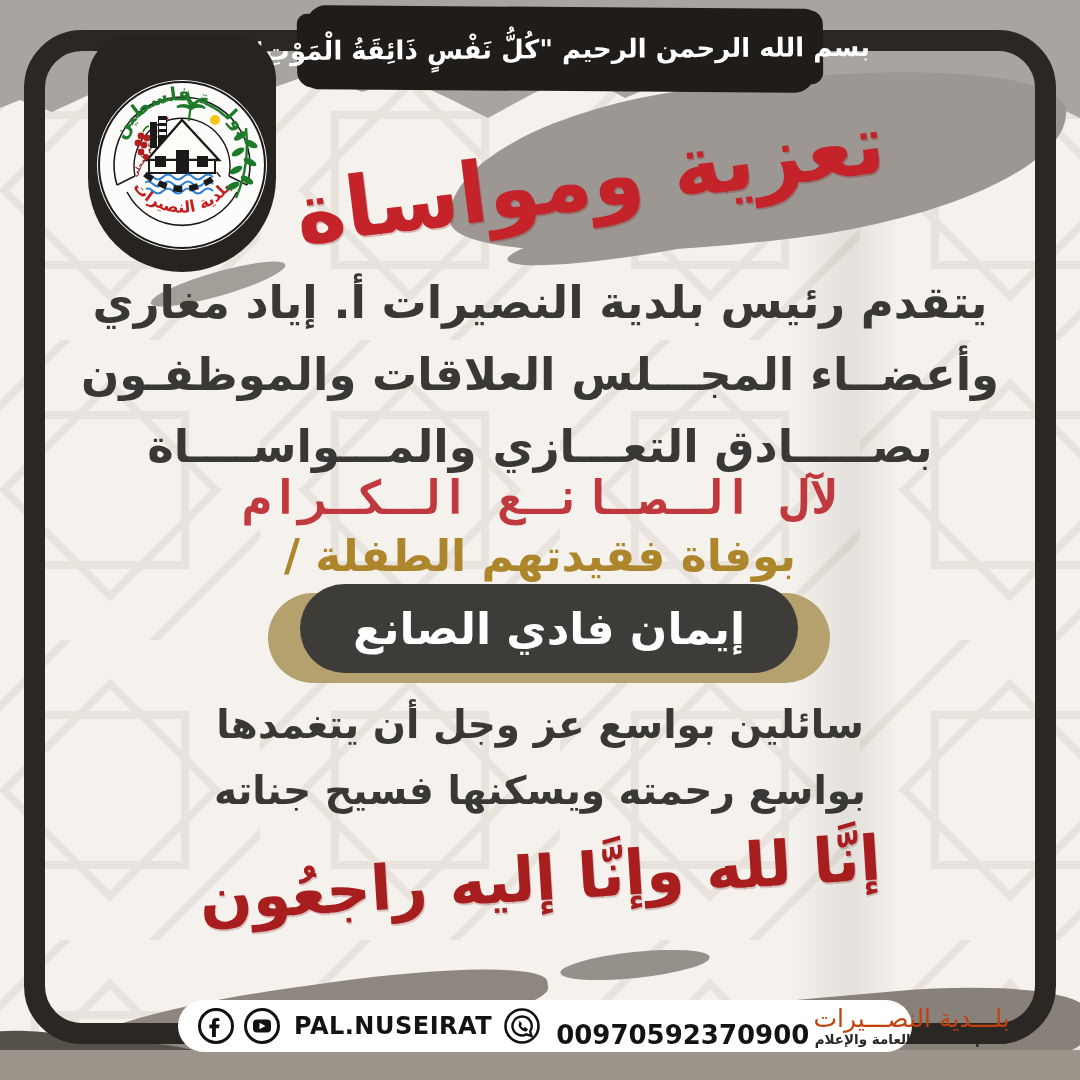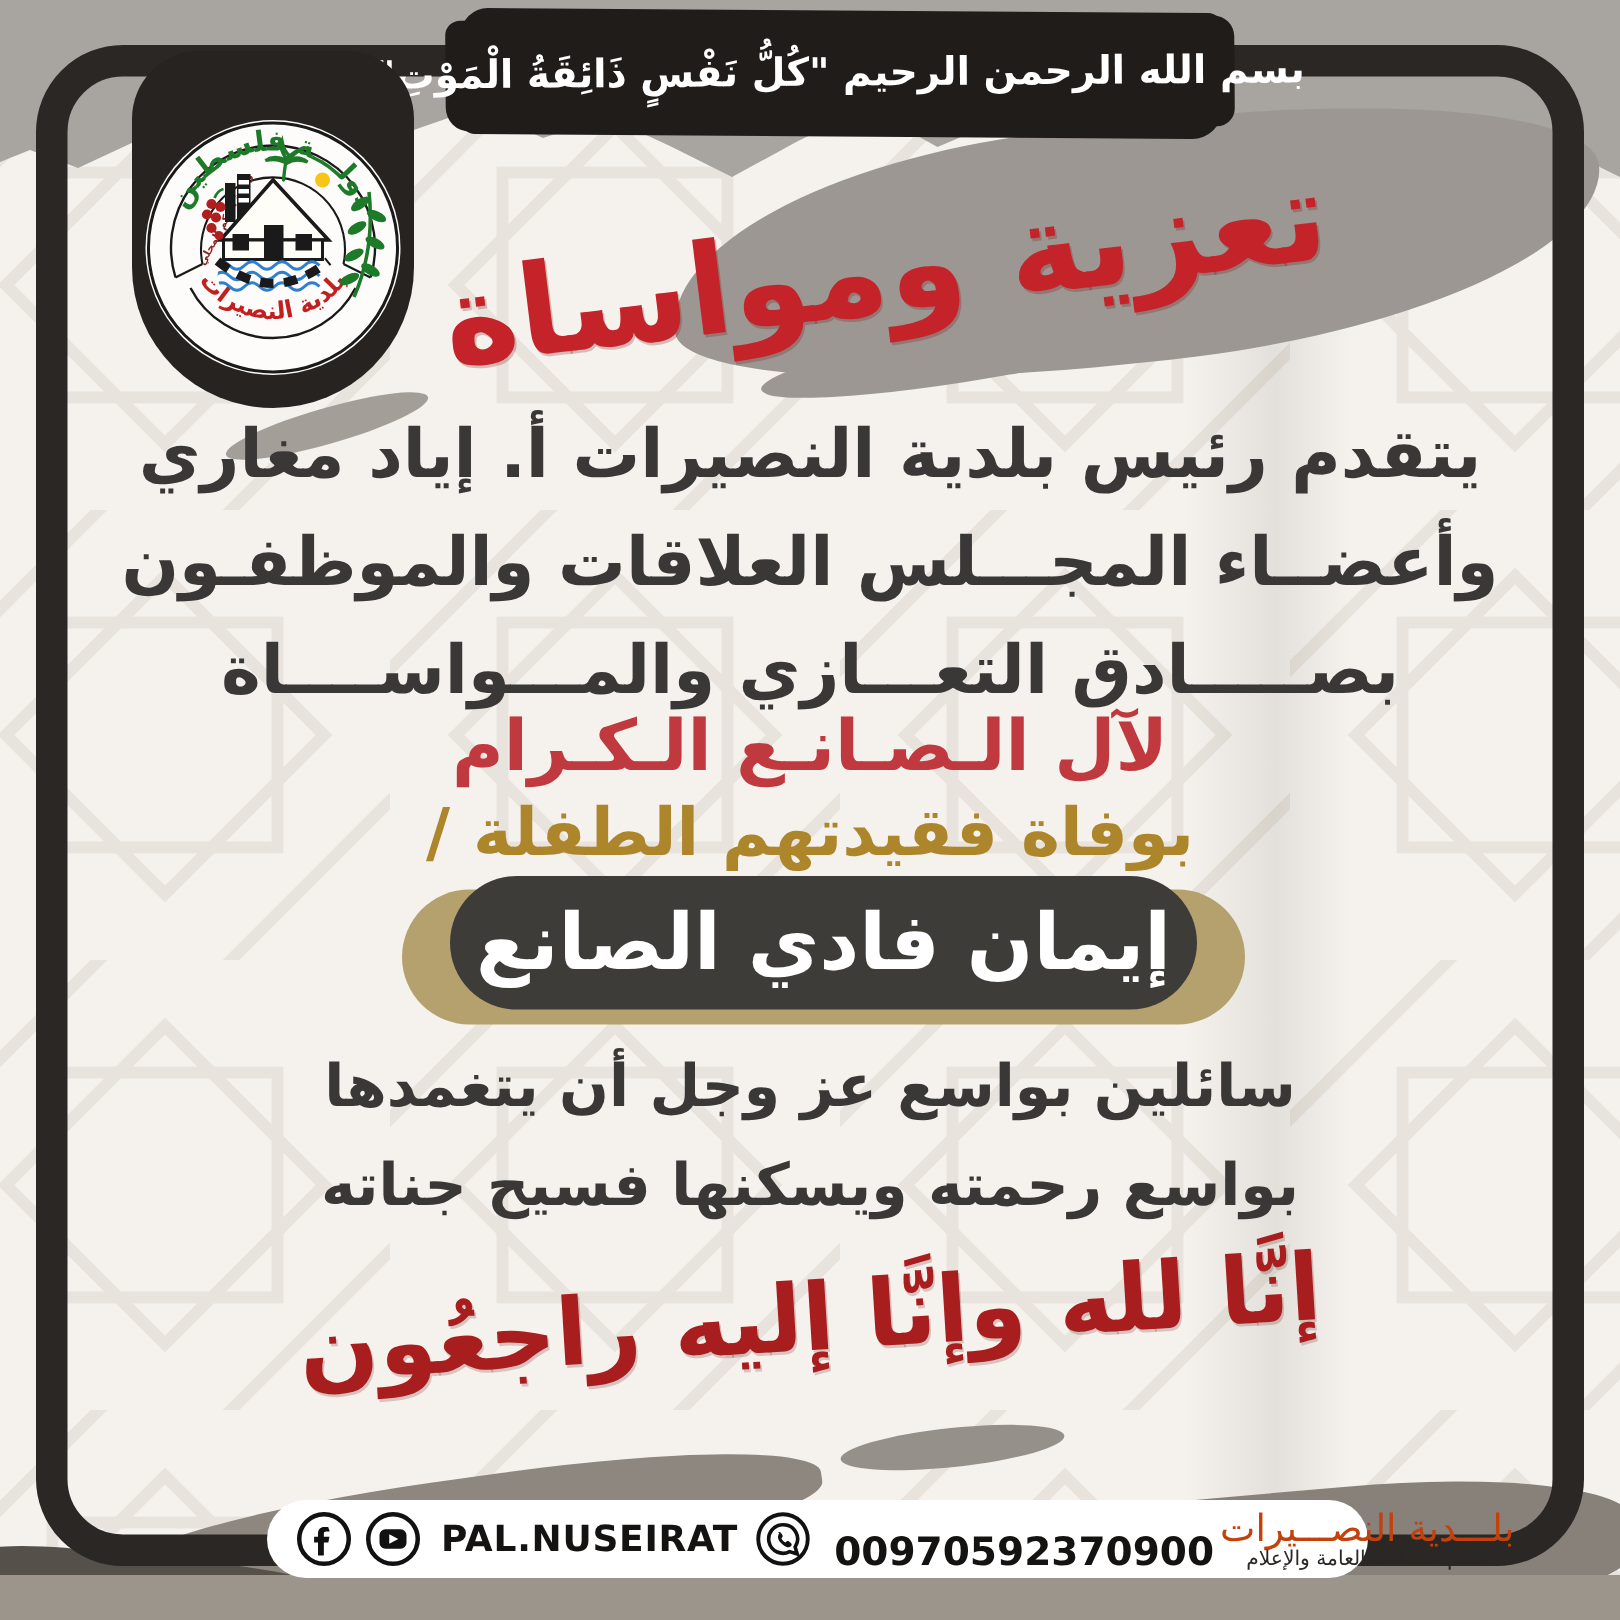--- a/index.html
+++ b/index.html
@@ -49,40 +49,40 @@
   
   .title{left:340px;top:104px;width:500px;height:150px;z-index:6;display:flex;
     align-items:center;justify-content:center;transform:rotate(-7deg);}
   .title span{font-size:84px;font-weight:bold;color:#c5232a;direction:rtl;white-space:nowrap;
     text-shadow:1px 2px 0 rgba(120,20,20,.25);}
   
   .txt{left:40px;width:1000px;text-align:center;direction:rtl;z-index:6;font-weight:bold;}
   .l1{top:276px;font-size:45px;color:#3a3836;}
   .l2{top:348px;font-size:45px;color:#3a3836;}
   .l3{top:420px;font-size:45px;color:#3a3836;}
-  .l4{top:470px;font-size:47px;color:#c0393f;}
+  .l4{top:470px;font-size:47px;color:#c0393f;font-family:Liberation Mono, monospace;}
   .l5{top:530px;font-size:44px;color:#ad862c;}
   .l6{top:702px;font-size:39px;color:#3a3836;}
   .l7{top:768px;font-size:39px;color:#3a3836;}
   .verse{top:842px;font-size:62px;color:#a81d1d;transform:rotate(-3.5deg);
     text-shadow:1px 2px 0 rgba(100,10,10,.2);}
   
   .pill-gold{left:268px;top:593px;width:562px;height:90px;background:#b4a16d;border-radius:46px;z-index:6;}
   .pill-dark{left:300px;top:584px;width:498px;height:89px;background:#3e3c39;border-radius:45px;z-index:7;
     display:flex;align-items:center;justify-content:center;}
-  .pill-dark span{color:#fff;font-size:52px;font-weight:bold;direction:rtl;}
+  .pill-dark span{color:#fff;font-size:44px;font-weight:bold;direction:rtl;}
   
   .bar{left:178px;top:1000px;width:734px;height:52px;background:#fff;border-radius:26px;z-index:10;
     display:flex;align-items:center;padding:0 18px;box-sizing:border-box;direction:ltr;}
   .bar .ic{flex:0 0 auto;margin-right:6px;display:flex;align-items:center;}
   .handle{font-size:24px;font-weight:bold;color:#141312;letter-spacing:.5px;margin:0 10px 0 6px;white-space:nowrap;}
   .phone{font-size:26px;font-weight:bold;color:#141312;margin-left:8px;white-space:nowrap;margin-top:17px;}
   .orgblock{margin-left:auto;text-align:center;direction:rtl;line-height:1.05;padding-left:4px;}
   .orgname{font-size:25px;font-weight:normal;color:#c2410c;white-space:nowrap;text-align:center;}
-  .orgdept{font-size:13.5px;font-weight:normal;color:#2a2725;white-space:nowrap;}
+  .orgdept{font-size:13.5px;font-weight:bold;color:#2a2725;white-space:nowrap;}
 </style>
 </head>
 <body>
 
 <div id="canvas">
 
   <svg class="abs pattern-svg" width="1080" height="1080">
     <defs>
       <pattern id="star" width="300" height="300" patternUnits="userSpaceOnUse" patternTransform="translate(-40,40)">
         <g fill="none" stroke="#ded7cf" stroke-width="8">

